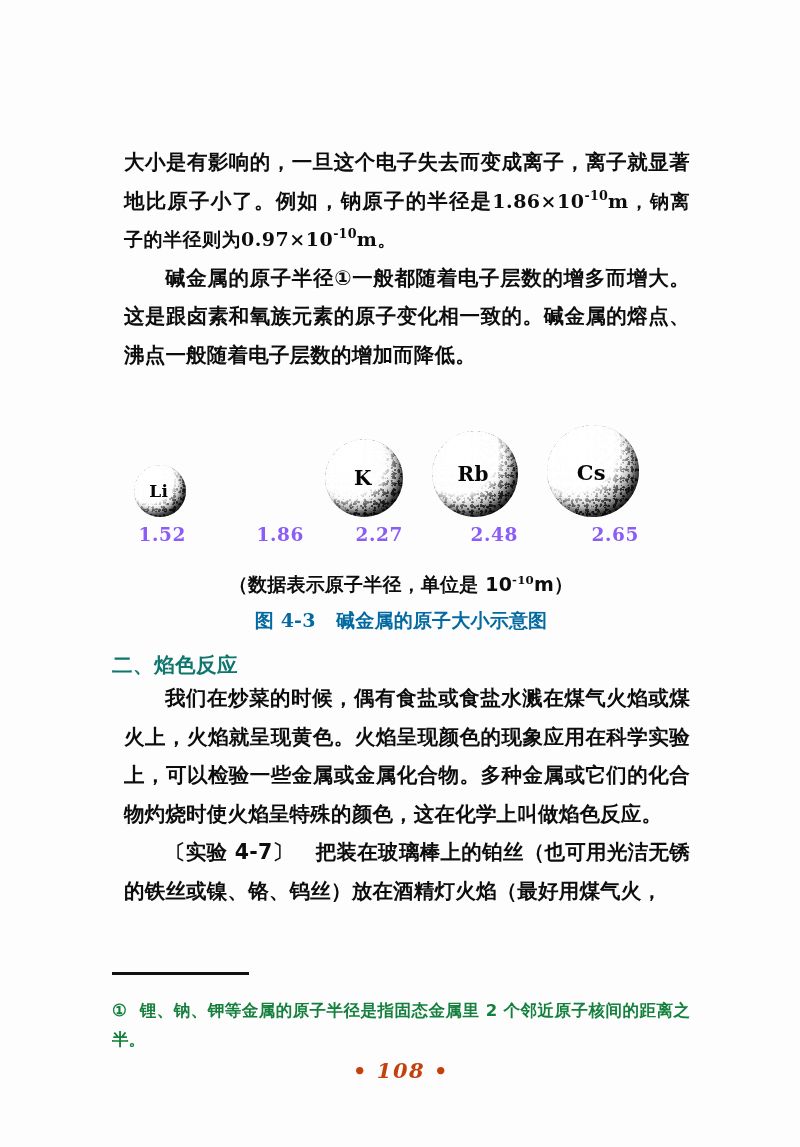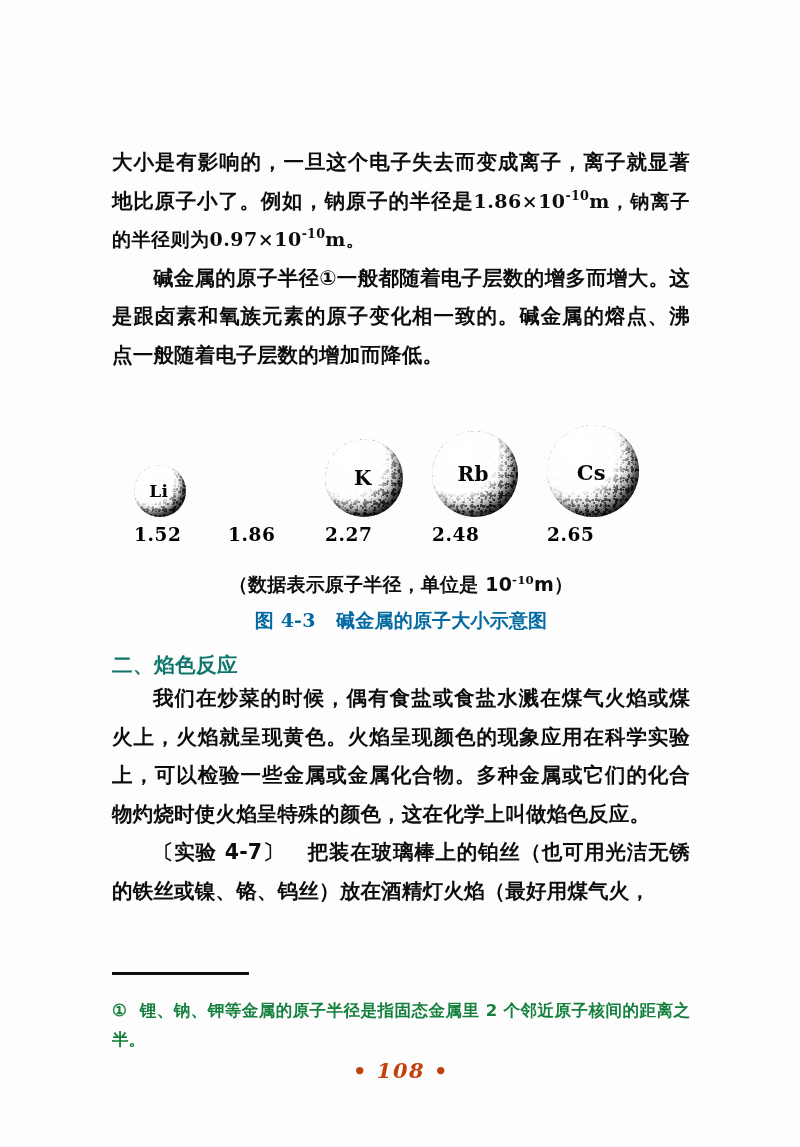--- a/index.html
+++ b/index.html
@@ -31,21 +31,21 @@
 
   
   .para {
     font-family: "DejaVu Sans", "Liberation Sans", sans-serif;
     font-size: 20.5px;
     font-weight: 700;
     line-height: 38.5px;
     letter-spacing: 0.2px;
     text-align: justify;
     text-justify: inter-character;
-    margin: 0 0 0 0;
+    margin: 0 0 0 12px;
     color: #0d0d0d;
   }
   .para.indent { text-indent: 2em; }
   .para + .para { margin-top: 0; }
 
   .num {
     font-family: "DejaVu Serif", "Liberation Serif", serif;
     font-weight: 700;
     font-size: 19px;
     letter-spacing: 0.5px;
@@ -135,22 +135,22 @@
     transform: translate(-6%, 2%);
     text-shadow: 0 0 2px #fff, 0 0 3px #fff, 0 0 5px #fff;
   }
   .atom-val {
     position: absolute;
     top: 126px;
     font-family: "DejaVu Serif", "Liberation Serif", serif;
     font-weight: 700;
     font-size: 18.5px;
     letter-spacing: 0.6px;
-    color: #000000;
-    text-align: left;
+    color: #8b5cf6;
+    text-align: right;
   }
 
   .fig-note {
     text-align: center;
     font-size: 19px;
     font-weight: 700;
     letter-spacing: 0.2px;
     margin-top: 6px;
     color: #0d0d0d;
   }
@@ -251,21 +251,21 @@
           </div>
         </div>
 
         <div class="atom" style="left:435px;">
           <div class="sphere" style="width:92px;height:92px;">
             <span class="sym" style="font-size:21px;">Cs</span>
           </div>
         </div>
 
         <div class="atom-val" style="left:22px;width:52px;">1.52</div>
-        <div class="atom-val" style="left:116px;width:64px;">1.86</div>
+        <div class="atom-val" style="left:128px;width:64px;">1.86</div>
         <div class="atom-val" style="left:213px;width:78px;">2.27</div>
         <div class="atom-val" style="left:320px;width:86px;">2.48</div>
         <div class="atom-val" style="left:435px;width:92px;">2.65</div>
       </div>
     </div>
 
     <div class="fig-note"><span>（数据表示原子半径，单位是 10</span><sup class="exp">-10</sup><span>m）</span></div>
 
     <div class="fig-caption"><span class="cap-num">图 4-3</span>&nbsp;&nbsp;&nbsp;<span>碱金属的原子大小示意图</span></div>
 

